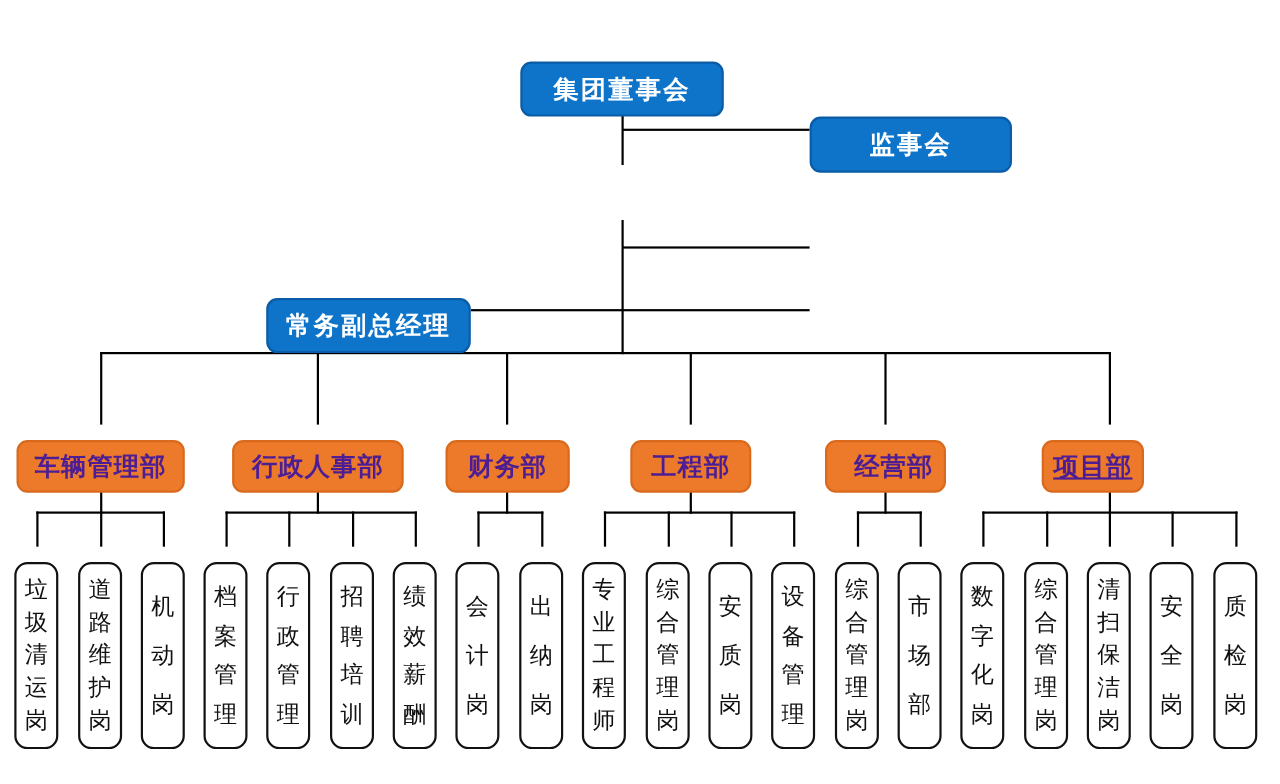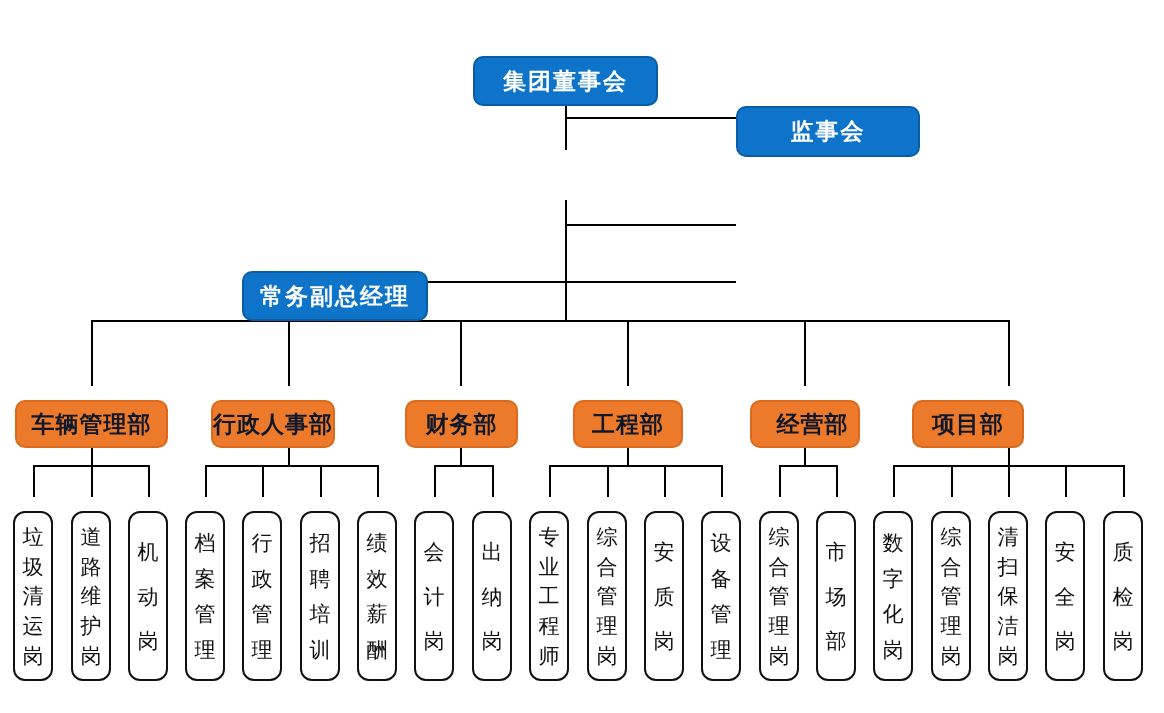--- a/index.html
+++ b/index.html
@@ -29,21 +29,21 @@
     border-radius: 10px;
     color: #ffffff;
     font-size: 23px;
     font-weight: bold;
     letter-spacing: 2px;
   }
   .orange-box {
     background: #ec7a2a;
     border: 2px solid #d96a1d;
     border-radius: 10px;
-    color: #0f172a;
+    color: #4c1d95;
     font-size: 23px;
     font-weight: bold;
     letter-spacing: 1px;
   }
   .pos-box {
     background: #ffffff;
     border: 2.5px solid #111111;
     border-radius: 12px;
     color: #111111;
     width: 40px;
@@ -137,37 +137,37 @@
 
   <div class="node blue-box" style="left:242px; top:257px; width:186px; height:50px;">
       <span>常务副总经理</span>
     </div>
 
 
   <div class="node orange-box" style="left:15px; top:386px; width:153px; height:48px;">
       <span>车辆管理部</span>
     </div>
 
-  <div class="node orange-box" style="left:211px; top:386px; width:124px; height:48px;">
+  <div class="node orange-box" style="left:211px; top:386px; width:156px; height:48px;">
       <span>行政人事部</span>
     </div>
 
   <div class="node orange-box" style="left:405px; top:386px; width:113px; height:48px;">
       <span>财务部</span>
     </div>
 
   <div class="node orange-box" style="left:573px; top:386px; width:110px; height:48px;">
       <span>工程部</span>
     </div>
 
   <div class="node orange-box" style="left:750px; top:386px; width:110px; height:48px;padding-left:15px;">
       <span>经营部</span>
     </div>
 
-  <div class="node orange-box" style="left:912px; top:386px; width:112px; height:48px;">
+  <div class="node orange-box" style="left:947px; top:386px; width:93px; height:48px;text-decoration:underline;">
       <span>项目部</span>
     </div>
 
   <div class="node pos-box" style="left:13px;">
       <span class="vtext">
         <span>垃</span>
         <span>圾</span>
         <span>清</span>
         <span>运</span>
         <span>岗</span>

